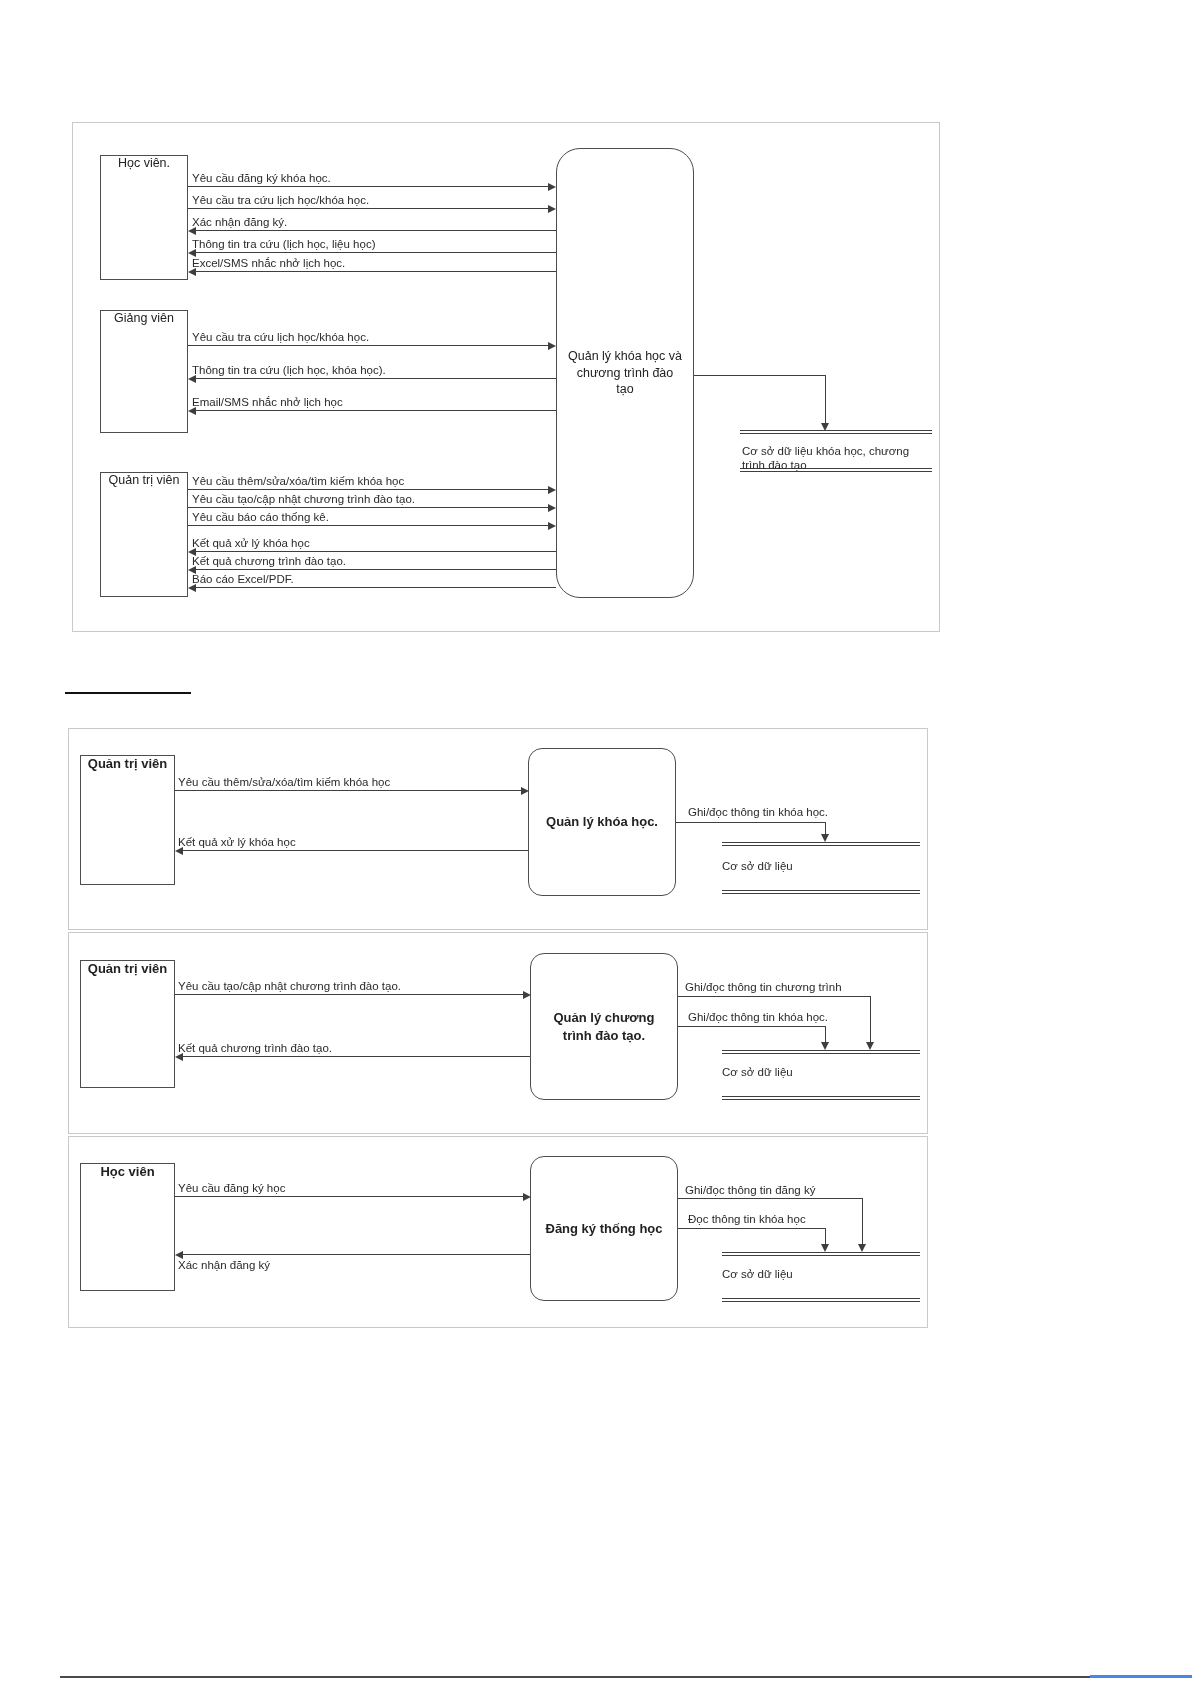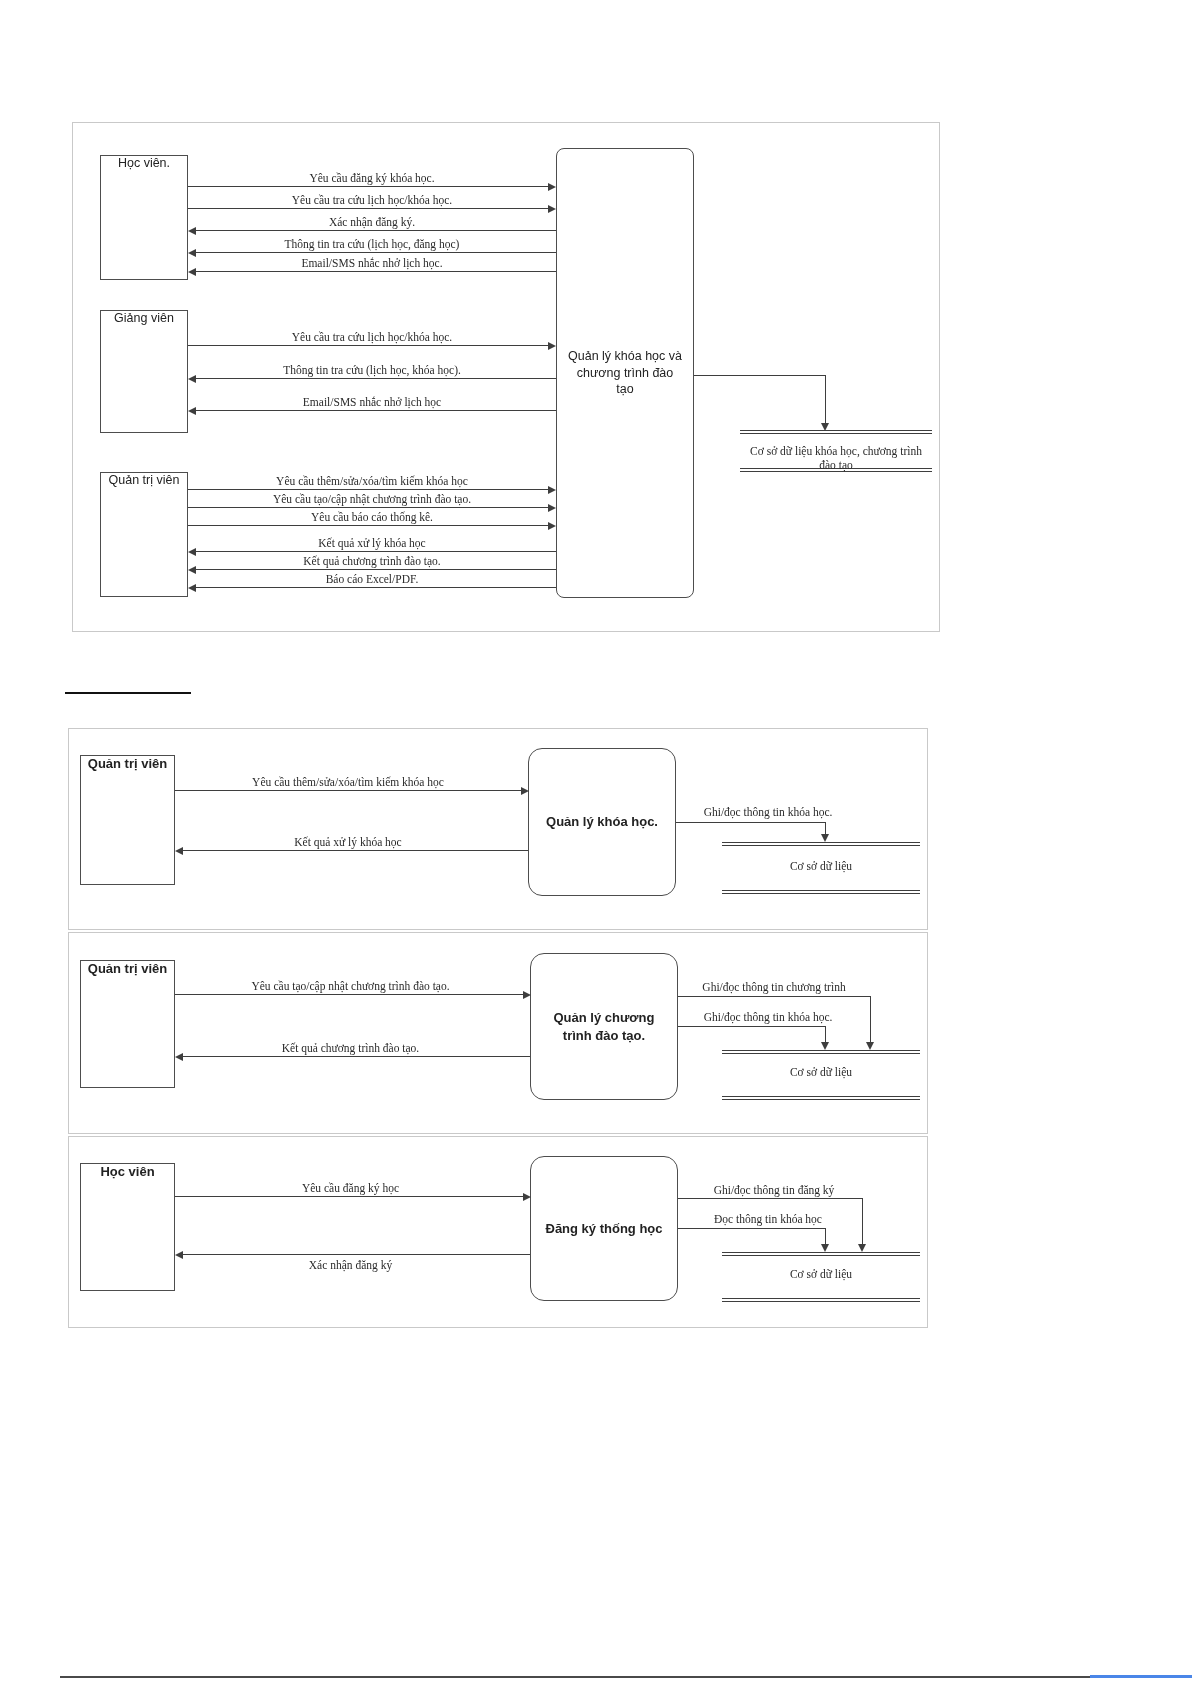--- a/index.html
+++ b/index.html
@@ -2,21 +2,21 @@
 <html><head>
 <meta charset="utf-8">
 <style>
   * { box-sizing: border-box; margin: 0; padding: 0; }
   body { background: #ffffff; font-family: "Liberation Sans", sans-serif; }
   .page { position: relative; width: 1192px; height: 1685px; background: #ffffff; overflow: hidden; }
   .panel { position: absolute; border: 1px solid #c9c9c9; background: #ffffff; }
   .entity { position: absolute; border: 1px solid #4d4d4d; background: #ffffff; display: flex; justify-content: center; text-align: center; font-size: 12.5px; color: #222222; z-index: 2; }
   .process { position: absolute; border: 1px solid #4d4d4d; background: #ffffff; border-radius: 14px; display: flex; align-items: center; justify-content: center; text-align: center; font-size: 12.5px; color: #222222; padding: 0 10px; line-height: 1.35; z-index: 2; }
   .bold { font-weight: bold; font-size: 13px; }
-  .lbl { position: absolute; font-size: 11.5px; color: #2a2a2a; text-align: center; line-height: 1.2; white-space: nowrap; z-index: 3; font-family: Liberation Serif, serif; }
+  .lbl { position: absolute; font-size: 11.5px; color: #2a2a2a; text-align: left; line-height: 1.2; white-space: nowrap; z-index: 3; }
   .lbl.wrap { white-space: normal; margin-top: 8px; }
   .line-h { position: absolute; border-top: 1px solid #3e3e3e; z-index: 1; }
   .line-v { position: absolute; border-left: 1px solid #3e3e3e; z-index: 1; }
   .ds-line { position: absolute; height: 4px; border-top: 1px solid #3e3e3e; border-bottom: 1px solid #3e3e3e; z-index: 1; }
   .ah { position: absolute; width: 0; height: 0; z-index: 2; }
   .ah.r { border-top: 4px solid transparent; border-bottom: 4px solid transparent; border-left: 8px solid #3e3e3e; }
   .ah.l { border-top: 4px solid transparent; border-bottom: 4px solid transparent; border-right: 8px solid #3e3e3e; }
   .ah.d { border-left: 4px solid transparent; border-right: 4px solid transparent; border-top: 8px solid #3e3e3e; }
   .underline-heading { position: absolute; border-top: 2px solid #111111; }
   .page-bottom-line { position: absolute; border-top: 2px solid #4a4a4a; }
@@ -32,41 +32,41 @@
   <div class="entity" style="left:100px;top:155px;width:88px;height:125px">
     <span>Học viên.</span>
   </div>
   <div class="entity" style="left:100px;top:310px;width:88px;height:123px">
     <span>Giảng viên</span>
   </div>
   <div class="entity" style="left:100px;top:472px;width:88px;height:125px">
     <span>Quản trị viên</span>
   </div>
 
-  <div class="process" style="left:556px;top:148px;width:138px;height:450px;border-radius:8px">
+  <div class="process" style="left:556px;top:148px;width:138px;height:450px;border-radius:24px">
     <span>Quản lý khóa học và chương trình đào tạo</span>
   </div>
 
   <div class="lbl" style="left:192px;top:172px;width:360px">Yêu cầu đăng ký khóa học.</div>
   <div class="line-h" style="left:188px;top:186px;width:360px"></div>
   <div class="ah r" style="left:548px;top:183px"></div>
 
   <div class="lbl" style="left:192px;top:194px;width:360px">Yêu cầu tra cứu lịch học/khóa học.</div>
   <div class="line-h" style="left:188px;top:208px;width:360px"></div>
   <div class="ah r" style="left:548px;top:205px"></div>
 
   <div class="lbl" style="left:192px;top:216px;width:360px">Xác nhận đăng ký.</div>
   <div class="line-h" style="left:196px;top:230px;width:360px"></div>
   <div class="ah l" style="left:188px;top:227px"></div>
 
-  <div class="lbl" style="left:192px;top:238px;width:360px">Thông tin tra cứu (lịch học, đăng học)</div>
+  <div class="lbl" style="left:192px;top:238px;width:360px">Thông tin tra cứu (lịch học, liệu học)</div>
   <div class="line-h" style="left:196px;top:252px;width:360px"></div>
   <div class="ah l" style="left:188px;top:249px"></div>
 
-  <div class="lbl" style="left:192px;top:257px;width:360px">Email/SMS nhắc nhở lịch học.</div>
+  <div class="lbl" style="left:192px;top:257px;width:360px">Excel/SMS nhắc nhở lịch học.</div>
   <div class="line-h" style="left:196px;top:271px;width:360px"></div>
   <div class="ah l" style="left:188px;top:268px"></div>
 
   <div class="lbl" style="left:192px;top:331px;width:360px">Yêu cầu tra cứu lịch học/khóa học.</div>
   <div class="line-h" style="left:188px;top:345px;width:360px"></div>
   <div class="ah r" style="left:548px;top:342px"></div>
 
   <div class="lbl" style="left:192px;top:364px;width:360px">Thông tin tra cứu (lịch học, khóa học).</div>
   <div class="line-h" style="left:196px;top:378px;width:360px"></div>
   <div class="ah l" style="left:188px;top:375px"></div>

